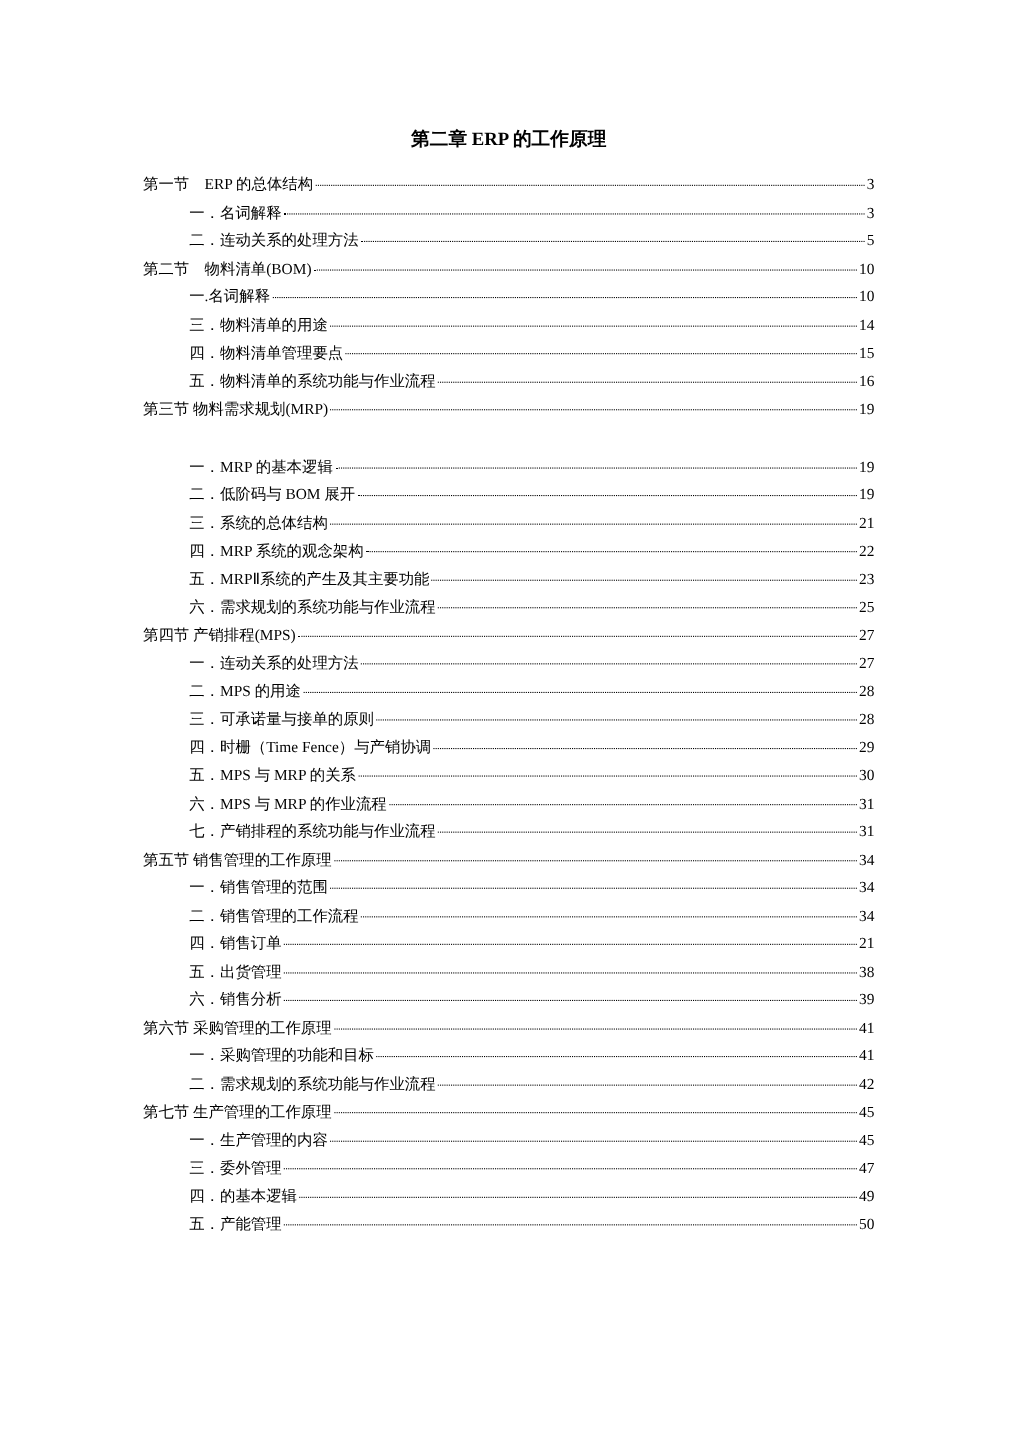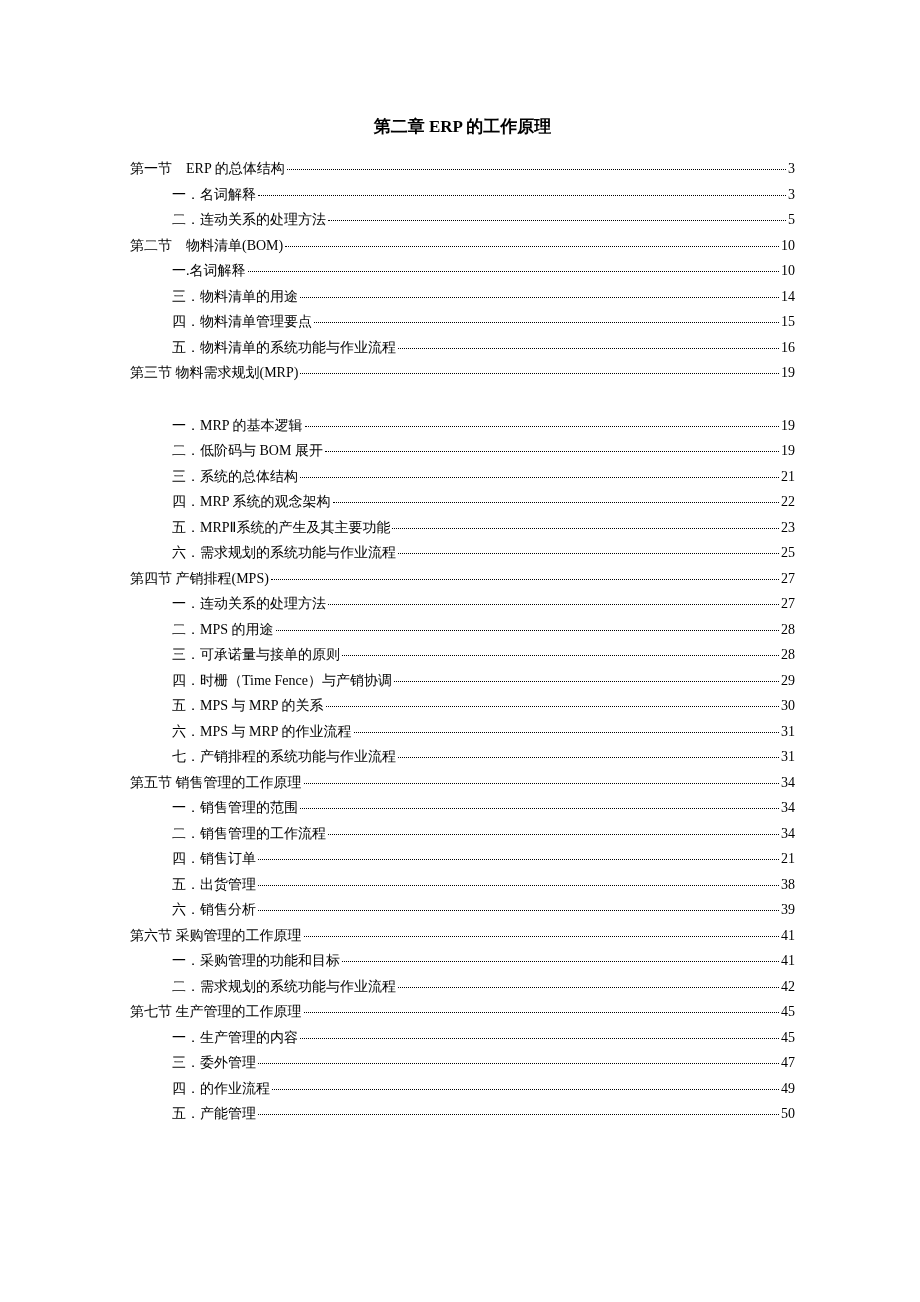--- a/index.html
+++ b/index.html
@@ -224,21 +224,21 @@
       <span class="toc-label">一．生产管理的内容</span>
       <span class="toc-dots"></span>
       <span class="toc-page">45</span>
     </div>
     <div class="toc-entry level-2">
       <span class="toc-label">三．委外管理</span>
       <span class="toc-dots"></span>
       <span class="toc-page">47</span>
     </div>
     <div class="toc-entry level-2">
-      <span class="toc-label">四．的作业流程</span>
+      <span class="toc-label">四．的基本逻辑</span>
       <span class="toc-dots"></span>
       <span class="toc-page">49</span>
     </div>
     <div class="toc-entry level-2">
       <span class="toc-label">五．产能管理</span>
       <span class="toc-dots"></span>
       <span class="toc-page">50</span>
     </div>
   </div>
 

